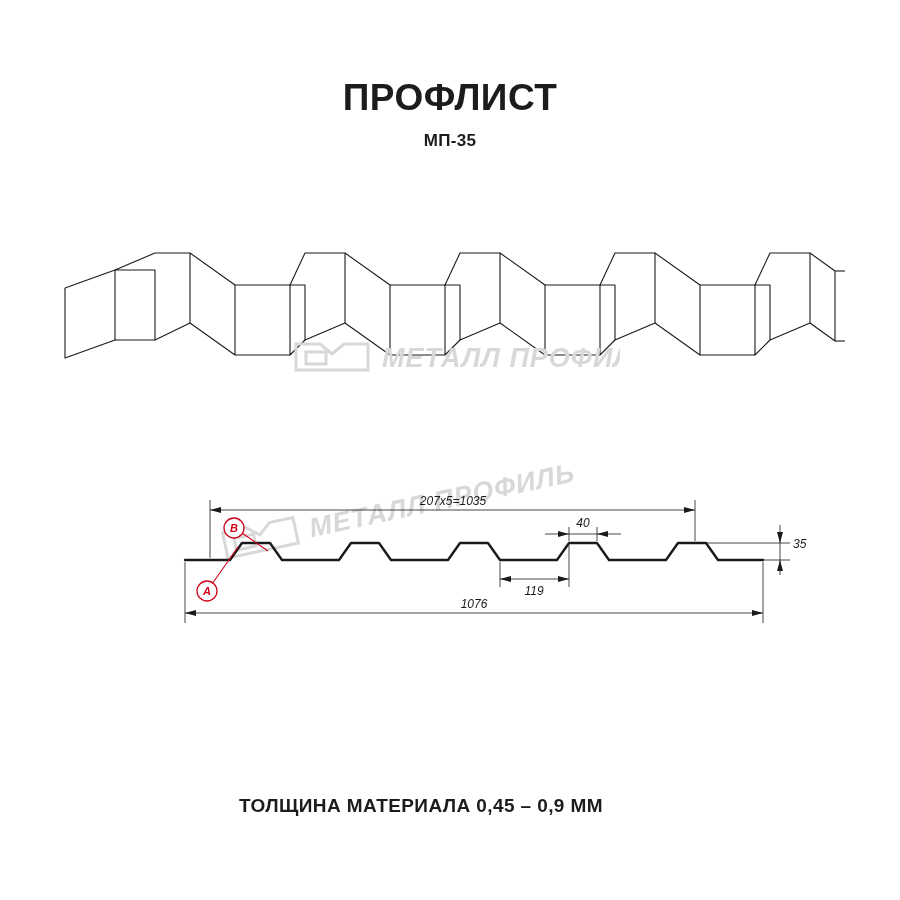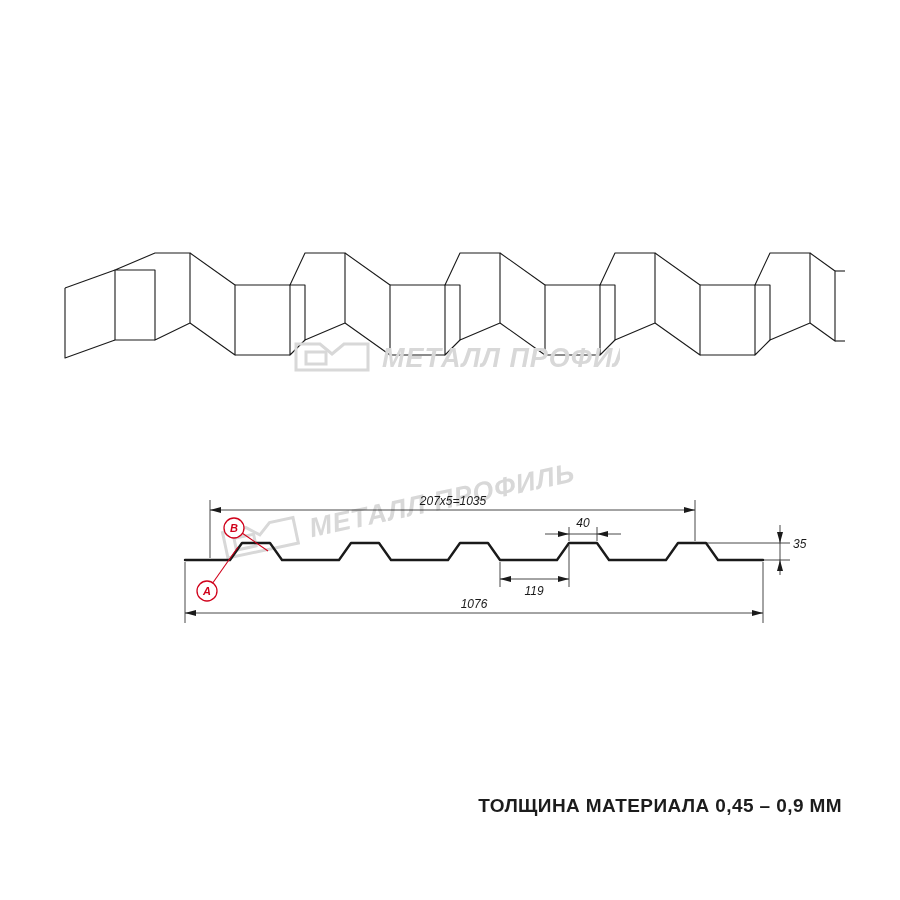--- a/index.html
+++ b/index.html
@@ -80,21 +80,21 @@
     letter-spacing: 1px;
     fill: #d8d8d8;
   }
 
   
   .footer {
     position: absolute;
     top: 795px;
     left: 0;
     width: 842px;
-    text-align: right;
+    text-align: center;
     font-size: 19px;
     font-weight: bold;
     letter-spacing: 0.4px;
     color: #1c1c1c;
   }
 
   .dim-text {
     font-family: "Liberation Sans", sans-serif;
     font-size: 12px;
     fill: #1a1a1a;
@@ -105,20 +105,22 @@
     font-weight: bold;
     fill: #d0021b;
   }
 </style>
 </head>
 <body>
 
 <div class="page">
 
   <div class="header">
+    <div class="title">ПРОФЛИСТ</div>
+    <div class="subtitle">МП-35</div>
   </div>
 
   <div class="iso-wrap">
     <svg width="790" height="200" viewBox="0 0 790 200" fill="none" stroke="#1a1a1a" stroke-width="1.1" stroke-linejoin="round">
       <g>
 
         <path d="M55 45 L95 28 L130 28 L130 98 L95 115 L95 45 Z"></path>
         <path d="M55 45 L55 115 L95 115"></path>
         <path d="M130 28 L175 60 L175 130 L130 98"></path>
         <path d="M175 60 L230 60"></path>

